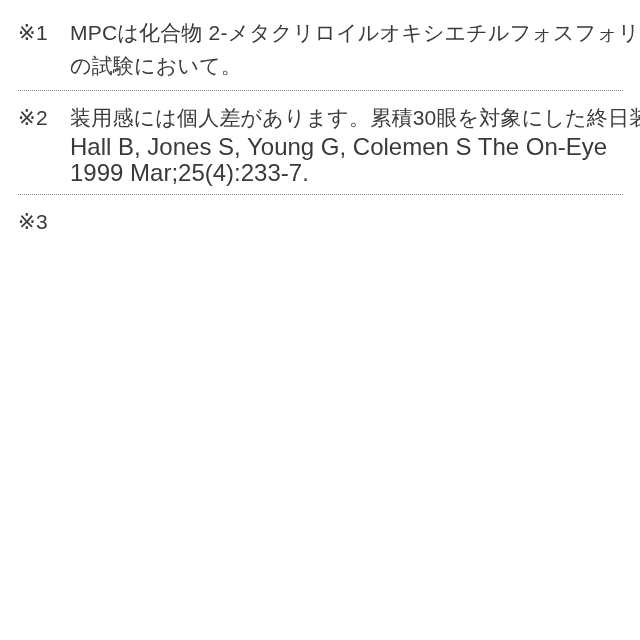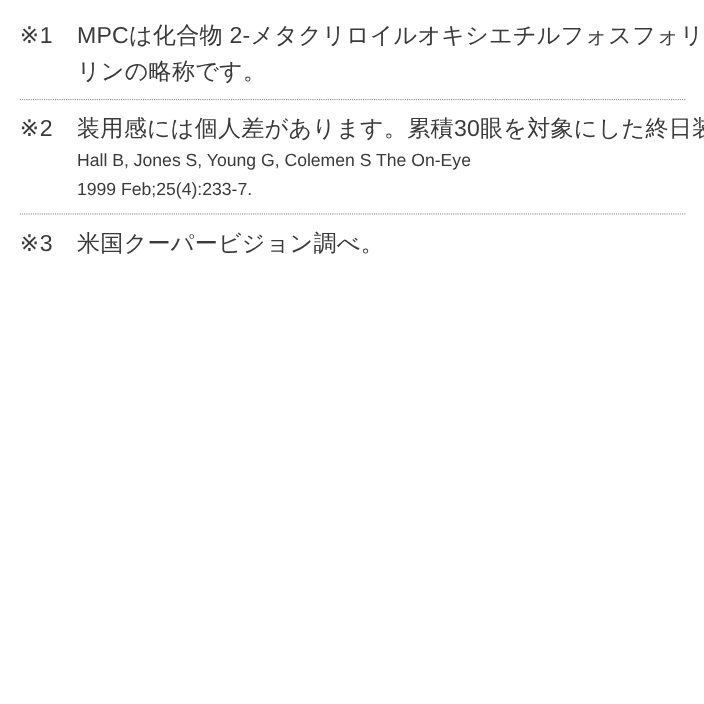--- a/index.html
+++ b/index.html
@@ -37,56 +37,55 @@
     flex: 1 1 auto;
     min-width: 0;
   }
   .line {
     font-size: 21px;
     line-height: 33px;
     white-space: nowrap;
     letter-spacing: 0.2px;
   }
   .line.en {
-    font-size: 16px;
+    font-size: 24px;
     line-height: 26px;
     letter-spacing: 0px;
   }
   .divider {
     height: 0;
     border-top: 1px dotted #8c8c8c;
     margin: 8px 0 10px 0;
   }
 </style>
 </head>
 <body>
 
 <div class="page">
 
   <div class="note">
     <div class="note-marker">※1</div>
     <div class="note-body">
       <div class="line">MPCは化合物 2-メタクリロイルオキシエチルフォスフォリルコ</div>
-      <div class="line">リンの略称です。</div>
+      <div class="line">の試験において。</div>
     </div>
   </div>
 
   <div class="divider"></div>
 
   <div class="note">
     <div class="note-marker">※2</div>
     <div class="note-body">
       <div class="line">装用感には個人差があります。累積30眼を対象にした終日装用</div>
       <div class="line en">Hall B, Jones S, Young G, Colemen S The On-Eye</div>
-      <div class="line en">1999 Feb;25(4):233-7.</div>
+      <div class="line en">1999 Mar;25(4):233-7.</div>
     </div>
   </div>
 
   <div class="divider"></div>
 
   <div class="note">
     <div class="note-marker">※3</div>
     <div class="note-body">
-      <div class="line">米国クーパービジョン調べ。</div>
     </div>
   </div>
 
 </div>
 
 </body></html>

